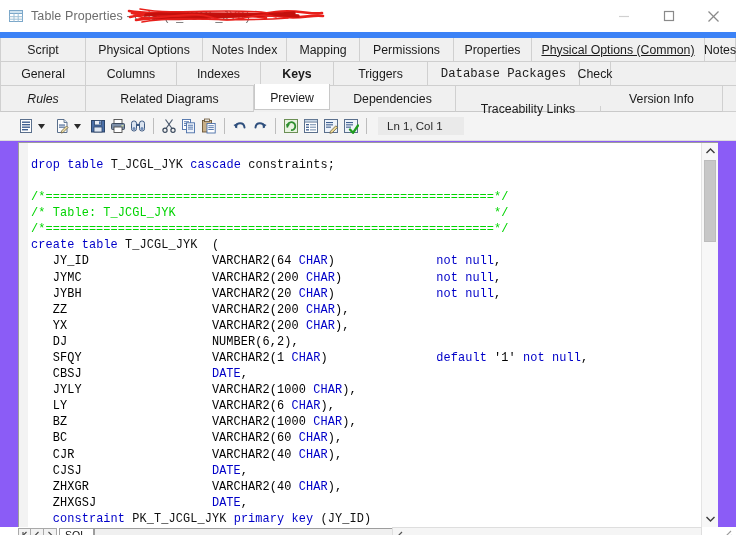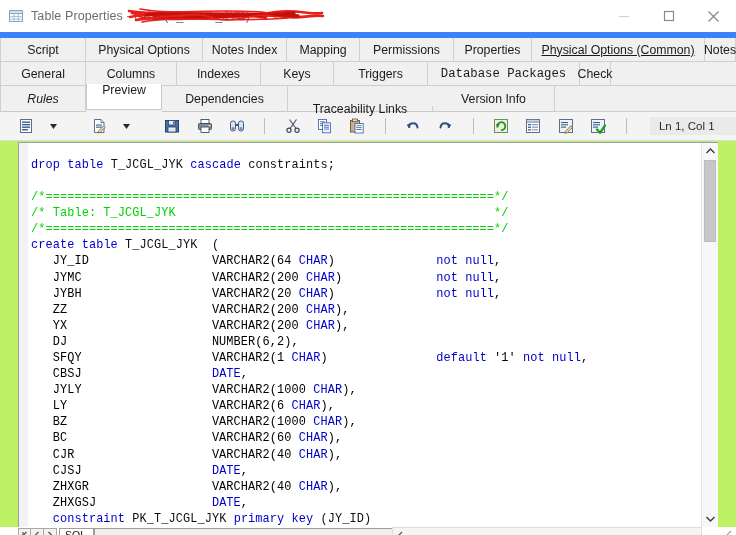--- a/index.html
+++ b/index.html
@@ -85,21 +85,21 @@
     white-space: nowrap;
     position: relative;
   }
   .tab:first-child { border-left: 1px solid #d0d0d0; }
   .tab.active {
     background: #ffffff;
     border-bottom: 1px solid #ffffff;
     height: 26px;
     margin-top: -2px;
     align-items: flex-end;
-    padding-bottom: 12px;
+    padding-bottom: 4px;
     z-index: 3;
     border-right: 1px solid #c8c8c8;
     border-left: 1px solid #c8c8c8;
   }
   .tabrow.row3 { height: 26px; }
   .tabrow.row3 .tab { border-bottom: 1px solid #c9c9c9; }
   .spacer-tab {
     flex: 1 1 auto;
     background: #f0f0f0;
     border-bottom: 1px solid #cfcfcf;
@@ -107,21 +107,20 @@
 
   
   .toolbar {
     height: 29px;
     background: #f4f4f4;
     border-bottom: 1px solid #dcdcdc;
     display: flex;
     align-items: center;
     padding-left: 16px;
     box-sizing: border-box;
-    justify-content: space-between;
   }
   .tb-item {
     display: flex;
     align-items: center;
     justify-content: center;
     height: 22px;
     padding: 0 2px;
   }
   .tb-item svg { display:block; }
   .tb-caret {
@@ -145,21 +144,21 @@
     line-height: 18px;
     padding: 0 8px 0 9px;
     min-width: 86px;
     box-sizing: border-box;
   }
 
   
   .editor-wrap {
     position: relative;
     height: 386px;
-    background: #bef264;
+    background: #8b5cf6;
   }
   .editor-outer {
     position: absolute;
     left: 18px;
     top: 1px;
     right: 18px;
     bottom: 0;
     border-top: 1px solid #9d9d9d;
     border-left: 1px solid #9d9d9d;
     background: #ffffff;
@@ -366,37 +365,40 @@
   <div class="tabrow" id="row2">
       <div class="tab" style="width: 86px;">
         <span>General</span>
       </div>
       <div class="tab" style="width: 91px;">
         <span>Columns</span>
       </div>
       <div class="tab" style="width: 84px;">
         <span>Indexes</span>
       </div>
-      <div class="tab" style="width: 73px;">
+      <div class="tab" style="width: 73px; font-weight: bold;">
         <span>Keys</span>
       </div>
       <div class="tab" style="width: 94px;">
         <span>Triggers</span>
       </div>
       <div class="tab" style="width: 152px; font-family: Liberation Mono, monospace;">
         <span>Database Packages</span>
       </div>
       <div class="tab" style="width: 31px;">
         <span>Check</span>
       </div>
       <div class="spacer-tab"></div>
     </div>
   <div class="tabrow row3" id="row3">
       <div class="tab" style="width: 86px; font-style: italic;">
         <span>Rules</span>
+      </div>
+      <div class="tab" style="width: 168px;">
+        <span>Related Diagrams</span>
       </div>
       <div class="tab active" style="width: 76px;">
         <span>Preview</span>
       </div>
       <div class="tab" style="width: 126px;">
         <span>Dependencies</span>
       </div>
       <div class="tab" style="width: 145px; margin-top: 20px;">
         <span>Traceability Links</span>
       </div>

